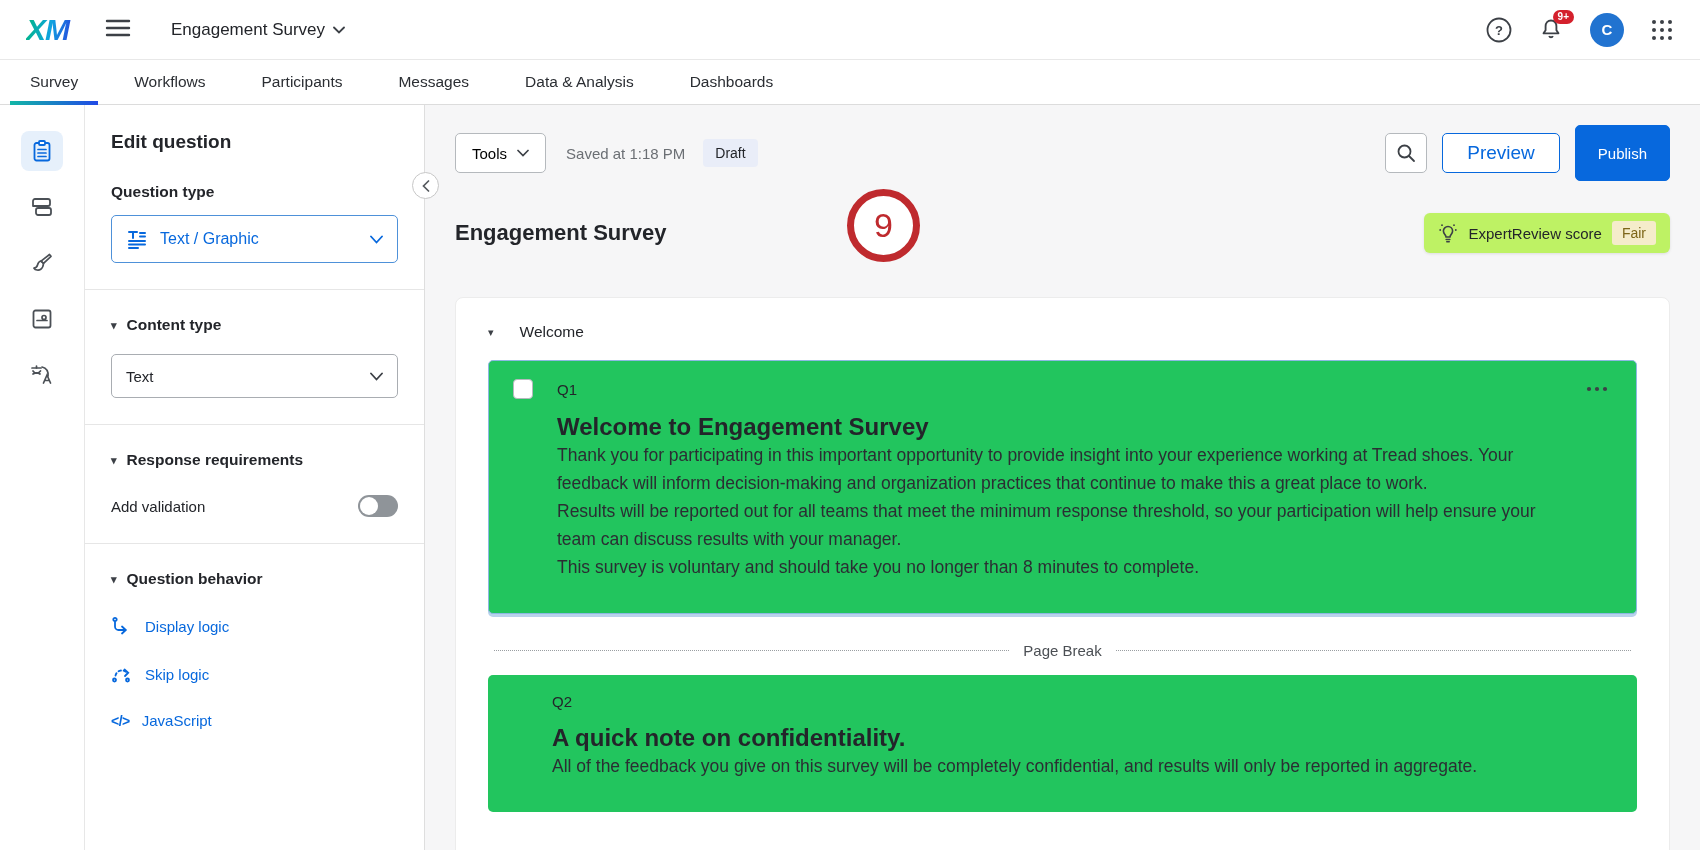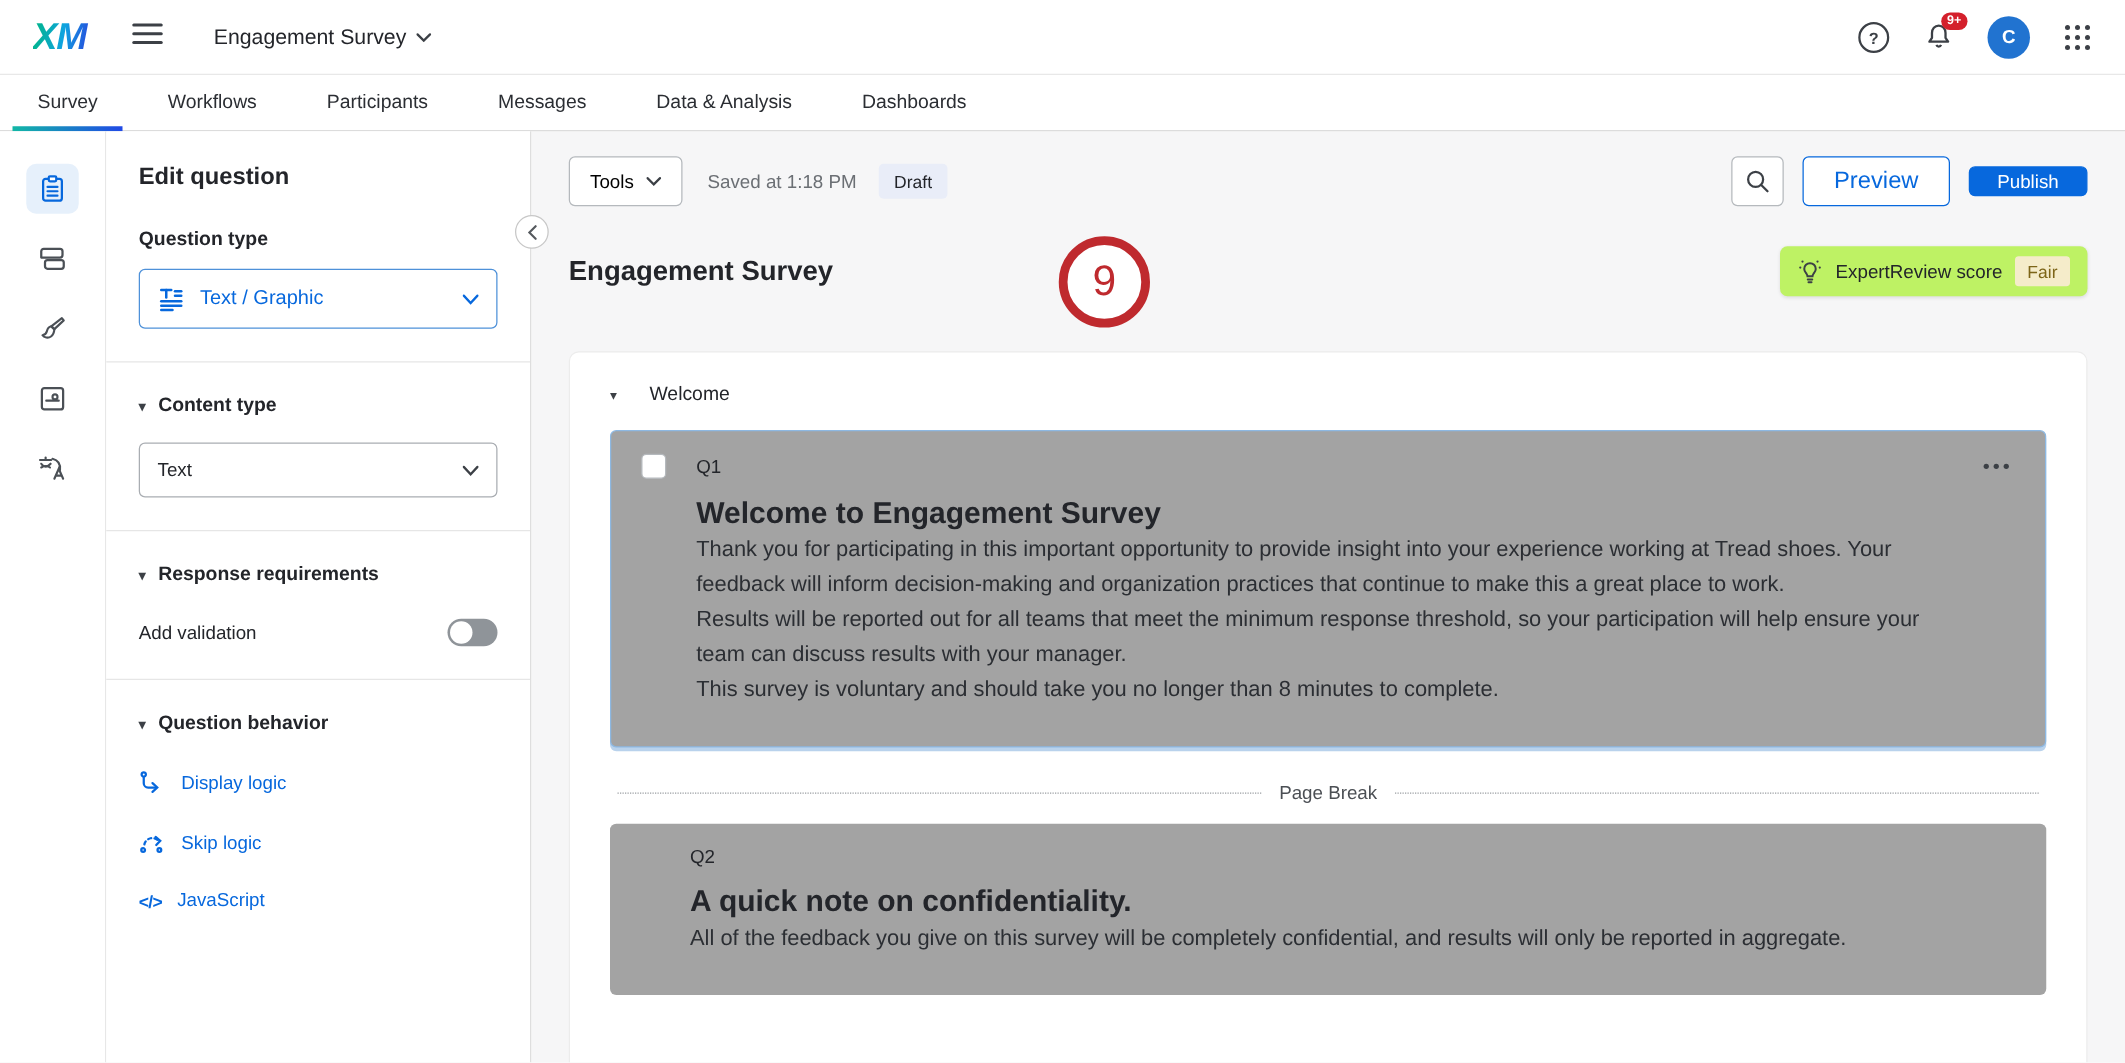--- a/index.html
+++ b/index.html
@@ -71,39 +71,39 @@
   .main-toolbar { display:flex; align-items:center; }
   .tools-btn { height:40px; background:#fff; border:1px solid #b5b9bd; border-radius:5px;
     padding:0 16px; display:flex; align-items:center; gap:10px; font-size:15px; cursor:pointer; }
   .saved { margin-left:20px; color:#6b6f74; font-size:15px; }
   .draft { margin-left:18px; background:#e9edf8; border-radius:4px; padding:6px 12px; font-size:14px; }
   .toolbar-right { margin-left:auto; display:flex; align-items:center; gap:15px; }
   .search-btn { width:42px; height:40px; background:#fff; border:1px solid #b5b9bd; border-radius:5px;
     display:flex; align-items:center; justify-content:center; cursor:pointer; color:#3c4046; }
   .preview-btn { height:40px; background:#fff; border:1px solid #0768dd; color:#0768dd; border-radius:5px;
     padding:0 24px; font-size:19px; display:flex; align-items:center; cursor:pointer; }
-  .publish-btn { height:24px; background:#0768dd; border:1px solid #0768dd; color:#fff; border-radius:5px;
+  .publish-btn { height:56px; background:#0768dd; border:1px solid #0768dd; color:#fff; border-radius:5px;
     padding:0 22px; font-size:15px; display:flex; align-items:center; cursor:pointer; }
 
   .survey-header { margin-top:32px; display:flex; align-items:center; }
   .survey-title { font-size:22px; font-weight:600; color:#23252a; }
   .er-pill { margin-left:auto; background:#bef264; border-radius:6px; box-shadow:0 1px 3px rgba(0,0,0,0.10);
     padding:8px 14px; display:flex; align-items:center; gap:10px; font-size:15px; cursor:pointer; }
   .er-score { background:#f5ecca; color:#7d6518; border-radius:3px; padding:4px 10px; font-size:14px; }
 
   .annotation-circle { position:absolute; left:847px; top:189px; width:73px; height:73px;
     border:7px solid #bf2a2e; border-radius:50%; background:#fff; color:#bf2a2e;
     display:flex; align-items:center; justify-content:center; font-size:34px; z-index:5; }
 
   .block-card { margin-top:44px; background:#fff; border:1px solid #ececec; border-radius:8px;
     padding:22px 32px; min-height:620px; }
   .block-head { display:flex; align-items:center; gap:26px; height:24px; }
   .block-name { font-size:15.5px; color:#23252a; }
 
-  .q-card { margin-top:16px; border-radius:5px; padding:18px 24px 32px 24px; background:#a3a3a3; }
+  .q-card { margin-top:16px; border-radius:5px; padding:18px 24px 32px 24px; background:#22c55e; }
   .q-card.selected { border:1px solid #8db8e2; box-shadow:0 3px 0 0 #b9d2ec; }
   .q-head { display:flex; align-items:center; }
   .checkbox { width:20px; height:20px; border:1px solid #b5b9bd; border-radius:4px; background:#fff; cursor:pointer; flex:none; }
   .q-id { margin-left:24px; font-size:15px; }
   .more-dots { margin-left:auto; color:#3c4046; cursor:pointer; display:flex; padding:4px; }
   .q-body { margin-left:44px; margin-top:14px; cursor:text; }
   .q2 .q-body { margin-left:40px; }
   .q-title { font-size:24px; font-weight:700; color:#23252a; line-height:28px; }
   .q-para { font-size:17.5px; color:#2b2e33; line-height:28px; max-width:990px; }
 

